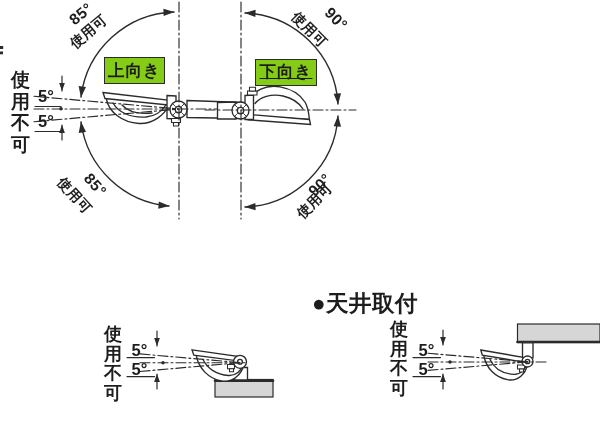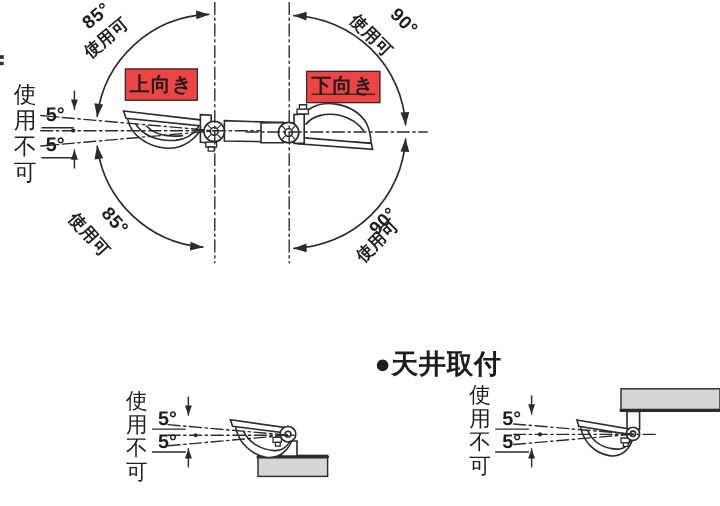--- a/index.html
+++ b/index.html
@@ -6,26 +6,26 @@
   .stage{
     position:relative;width:600px;height:422px;background:#ffffff;
     font-family:"Liberation Sans","DejaVu Sans",sans-serif;color:#1d1d1d;overflow:hidden;
   }
   .artwork{position:absolute;left:0;top:0;}
   .lbl{position:absolute;white-space:nowrap;font-weight:600;}
   .angle{font-size:15.5px;letter-spacing:.5px;}
   .note{font-size:14px;letter-spacing:.5px;}
   .deg{position:absolute;transform:translate(-50%,-50%);font-size:16.5px;font-weight:600;white-space:nowrap;}
   .vtext{
-    position:absolute;width:20px;text-align:center;font-weight:400;
+    position:absolute;width:20px;text-align:left;font-weight:700;
     word-break:break-all;font-size:19px;line-height:21.5px;
   }
   .vtext.small{font-size:18px;line-height:19.5px;}
   .obox{
-    position:absolute;border:1.7px solid #2b2b2b;background:#ef4444;
+    position:absolute;border:1.7px solid #2b2b2b;background:#84cc16;
     display:flex;align-items:center;justify-content:center;
     font-size:16.5px;font-weight:600;letter-spacing:1px;
   }
   .heading{position:absolute;font-size:22.5px;font-weight:700;letter-spacing:.5px;}
 </style>
 </head>
 <body>
 
 <div class="stage">
 

